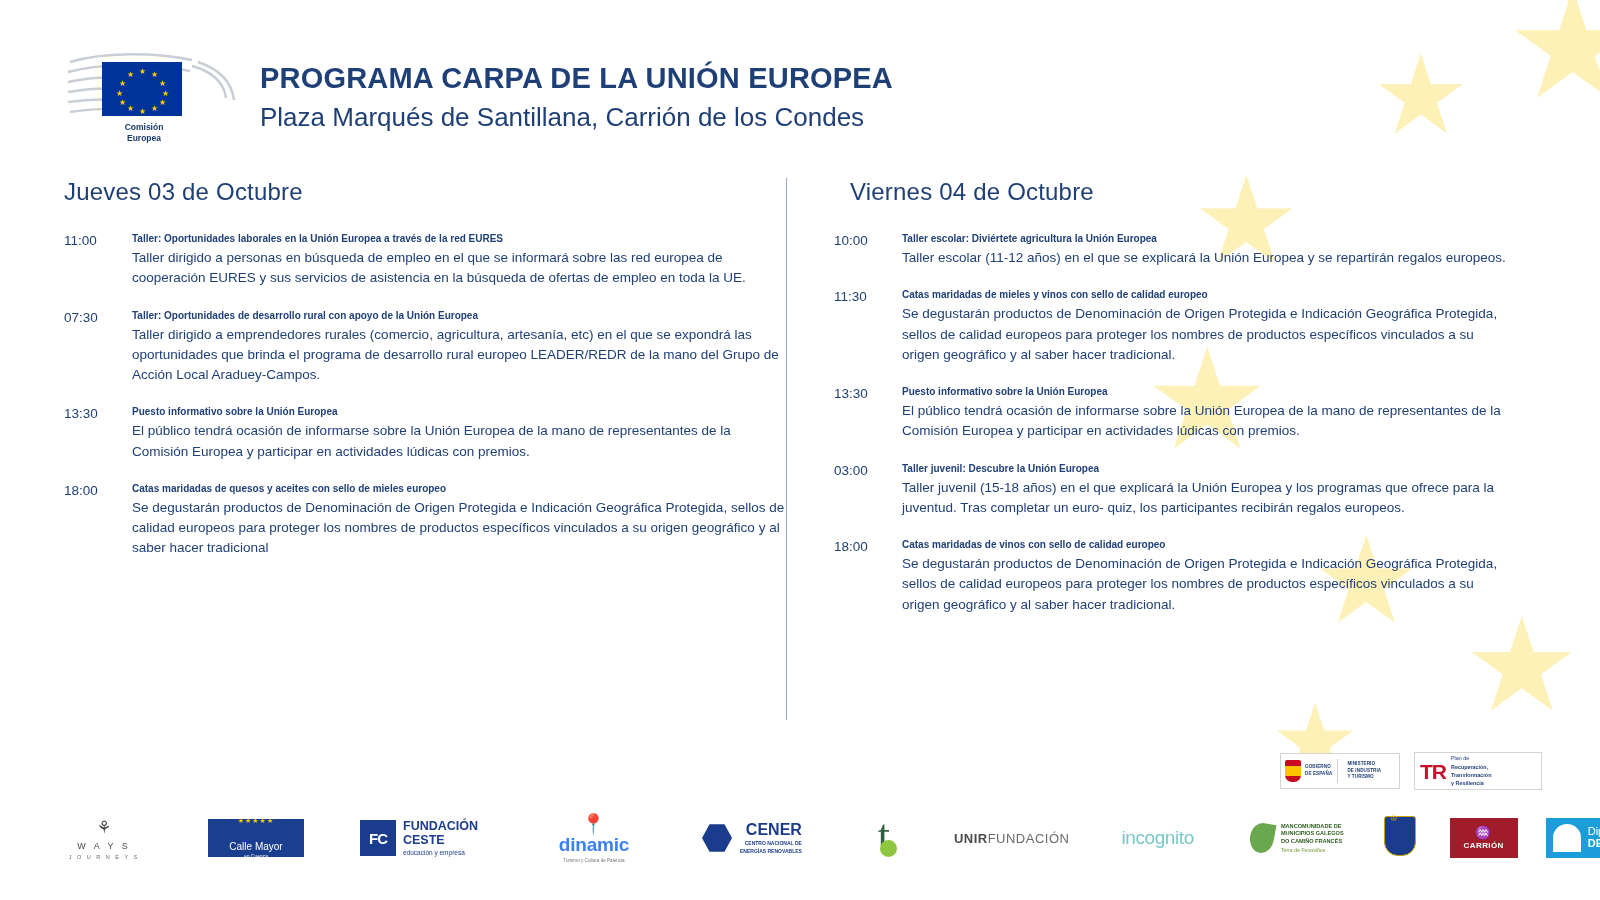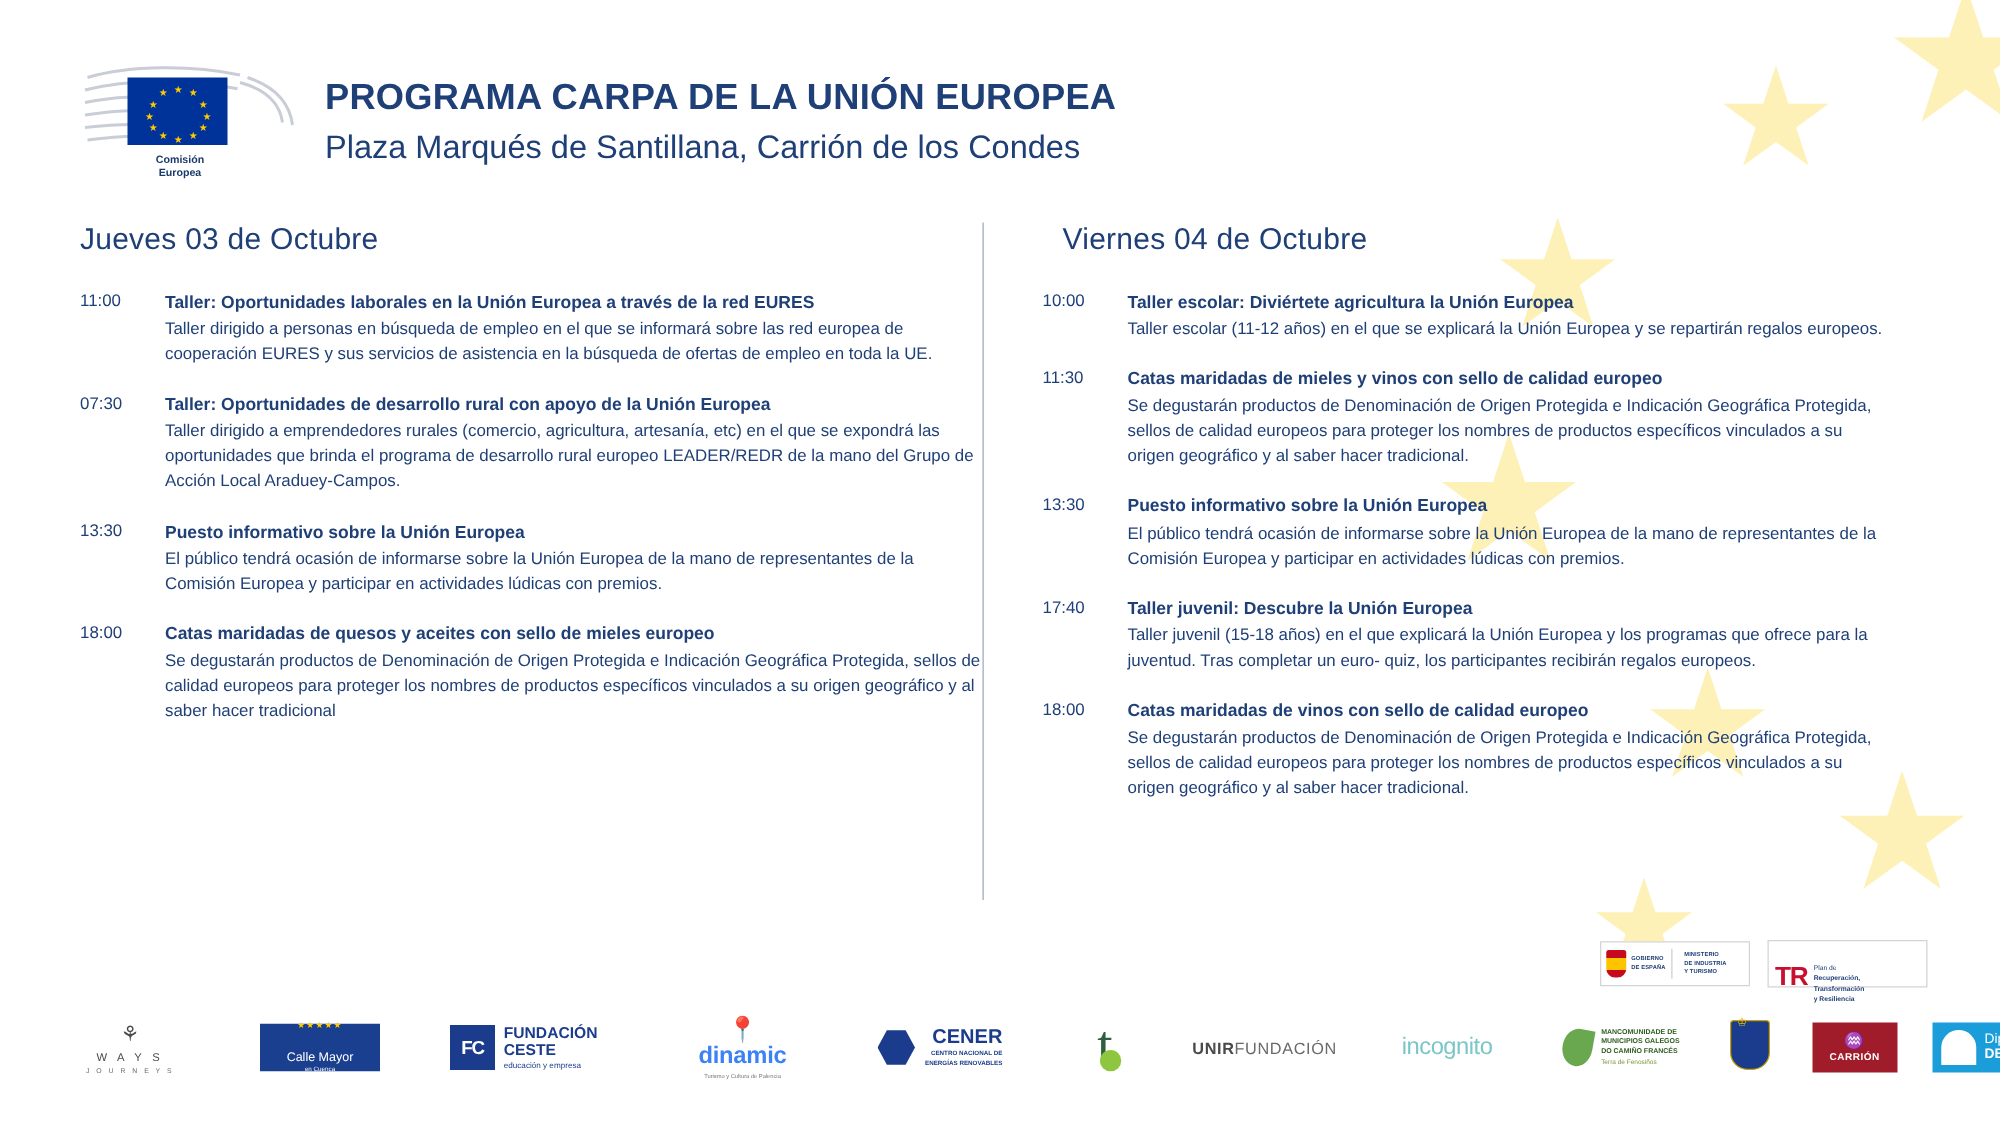--- a/index.html
+++ b/index.html
@@ -123,21 +123,21 @@
     margin-bottom: 20px;
   }
   .event-time {
     flex: 0 0 68px;
     font-size: 13.5px;
     color: #1f3f77;
     padding-top: 1px;
   }
   .event-body { flex: 1 1 auto; }
   .event-title {
-    font-size: 14px;
+    font-size: 10px;
     font-weight: bold;
     color: #1f3f77;
     margin: 0 0 3px 0;
     line-height: 1.3;
   }
   .event-desc {
     font-size: 13.5px;
     font-weight: normal;
     color: #1f3f77;
     margin: 0;
@@ -174,21 +174,21 @@
     margin-left: 4px;
     font-weight: bold;
     letter-spacing: 0.1px;
   }
   .badge-gob .sep {
     width: 1px; height: 24px; background: #cfcfcf; margin: 0 5px;
   }
   .badge-prtr {
     width: 128px; height: 38px;
     border: 1px solid #d4d4d4;
-    display: flex; align-items: flex-start;
+    display: flex; align-items: center;
     padding: 18px 5px;
     background: #fff;
   }
   .badge-prtr .tr {
     font-size: 21px; font-weight: bold; color: #c8102e; line-height: 1;
     letter-spacing: -1px;
     flex: 0 0 auto;
   }
   .badge-prtr .prtr-text {
     font-size: 5.4px; color: #1f3f77; line-height: 1.55; margin-left: 5px;
@@ -384,21 +384,21 @@
 
     <div class="event">
       <div class="event-time">13:30</div>
       <div class="event-body">
         <p class="event-title">Puesto informativo sobre la Unión Europea</p>
         <p class="event-desc">El público tendrá ocasión de informarse sobre la Unión Europea de la mano de representantes de la Comisión Europea y participar en actividades lúdicas con premios.</p>
       </div>
     </div>
 
     <div class="event">
-      <div class="event-time">17:40</div>
+      <div class="event-time">03:00</div>
       <div class="event-body">
         <p class="event-title">Taller juvenil: Descubre la Unión Europea</p>
         <p class="event-desc">Taller juvenil (15-18 años) en el que explicará la Unión Europea y los programas que ofrece para la juventud. Tras completar un euro- quiz, los participantes recibirán regalos europeos.</p>
       </div>
     </div>
 
     <div class="event">
       <div class="event-time">18:00</div>
       <div class="event-body">
         <p class="event-title">Catas maridadas de vinos con sello de calidad europeo</p>

